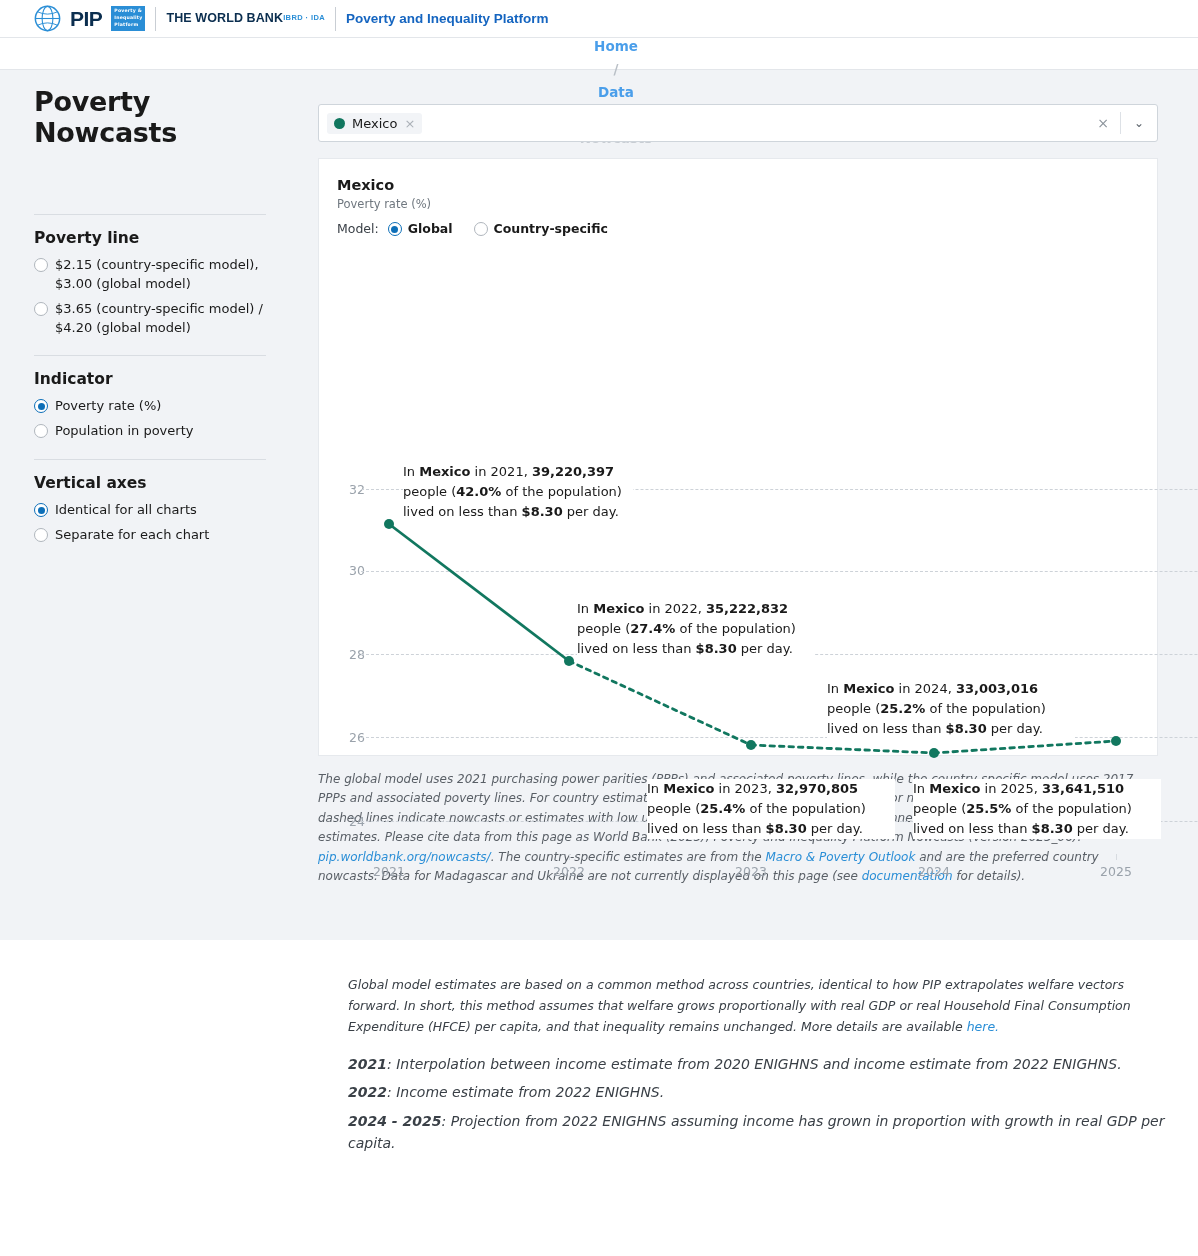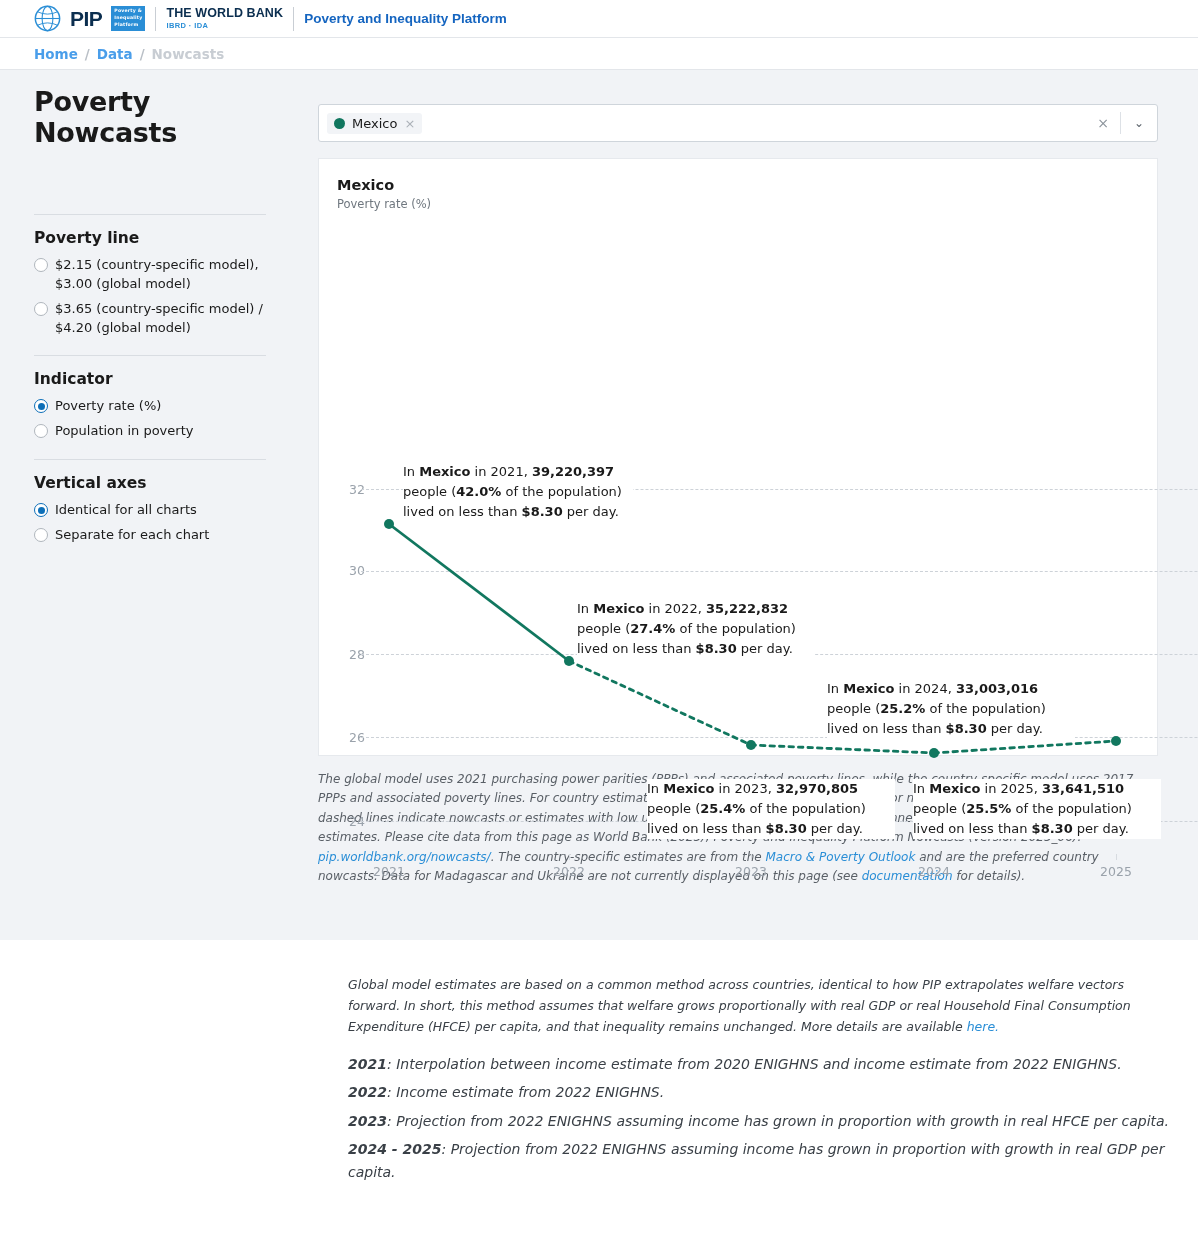--- a/index.html
+++ b/index.html
@@ -26,35 +26,36 @@
     font-family:"Liberation Sans", sans-serif;
   }
   .pip-sub {
     display:flex; flex-direction:column; justify-content:center;
     font-size:4.6px; font-weight:bold; color:#ffffff;
     background:#2a8ed6; padding:2px 3px; line-height:1.5;
     letter-spacing:.2px;
   }
   .vline { width:1px; height:24px; background:#c9ced4; margin:0 10px; }
   .wb {
-    display:flex; flex-direction:column; line-height:1.05;
+    display:flex; line-height:1.05;
     font-family:"Liberation Sans", sans-serif;
   }
   .wb-top { font-size:12.5px; font-weight:bold; color:#0b2e4f; letter-spacing:.1px; }
   .wb-bot { font-size:7.5px; font-weight:bold; color:#2a8ed6; letter-spacing:.4px; margin-top:2px; }
   .plat-title {
     font-size:13.5px; font-weight:bold; color:#1565c0;
     font-family:"Liberation Sans", sans-serif;
   }
 
   
   .crumbs {
     height:32px; display:flex; align-items:center; gap:7px;
     padding-left:34px; font-size:13.5px; background:#fff;
     border-bottom:1px solid #e3e6ea;
+    flex-direction:column;
   }
   .crumbs a { color:#4a9eea; text-decoration:none; font-weight:bold; }
   .crumbs .sep { color:#b9bfc6; font-weight:bold; }
   .crumbs .cur { color:#c8cdd3; font-weight:bold; }
 
   
   .page { display:flex; background:#f1f3f6; height:870px; }
 
   .sidebar { width:300px; padding:16px 34px 0 34px; }
   .page-title {
@@ -240,20 +241,31 @@
       </span>
       <span class="select-spacer"></span>
       <span class="select-clear">×</span>
       <span class="select-div"></span>
       <span class="select-caret">⌄</span>
     </div>
 
     <div class="card">
       <div class="card-title">Mexico</div>
       <div class="card-sub">Poverty rate (%)</div>
+      <div class="model-row">
+        <span class="model-lab">Model:</span>
+        <span class="model-opt">
+          <span class="radio on"></span>
+          <span class="t">Global</span>
+        </span>
+        <span class="model-opt" style="margin-left:12px">
+          <span class="radio"></span>
+          <span class="t">Country-specific</span>
+        </span>
+      </div>
 
       <div class="chart">
 
         <div class="ylab" style="left:0px; top:223px">32</div>
         <div class="ylab" style="left:0px; top:304px">30</div>
         <div class="ylab" style="left:0px; top:388px">28</div>
         <div class="ylab" style="left:0px; top:471px">26</div>
         <div class="ylab" style="left:0px; top:555px">24</div>
 
         <div class="gridline" style="left:24px; top:230px; width:1096px"></div>
@@ -360,18 +372,15 @@
   <p>
     <span>Global model estimates are based on a common method across countries, identical to how PIP extrapolates welfare vectors forward. In short, this method assumes that welfare grows proportionally with real GDP or real Household Final Consumption Expenditure (HFCE) per capita, and that inequality remains unchanged. More details are available </span><a href="#">here.</a>
   </p>
   <div class="yline">
     <b>2021</b><span>: Interpolation between income estimate from 2020 ENIGHNS and income estimate from 2022 ENIGHNS.</span>
   </div>
   <div class="yline">
     <b>2022</b><span>: Income estimate from 2022 ENIGHNS.</span>
   </div>
   <div class="yline">
-    <b>2023</b><span>: Projection from 2022 ENIGHNS assuming income has grown in proportion with growth in real HFCE per capita.</span>
-  </div>
-  <div class="yline">
     <b>2024 - 2025</b><span>: Projection from 2022 ENIGHNS assuming income has grown in proportion with growth in real GDP per capita.</span>
   </div>
 </div>
 
 </body></html>

